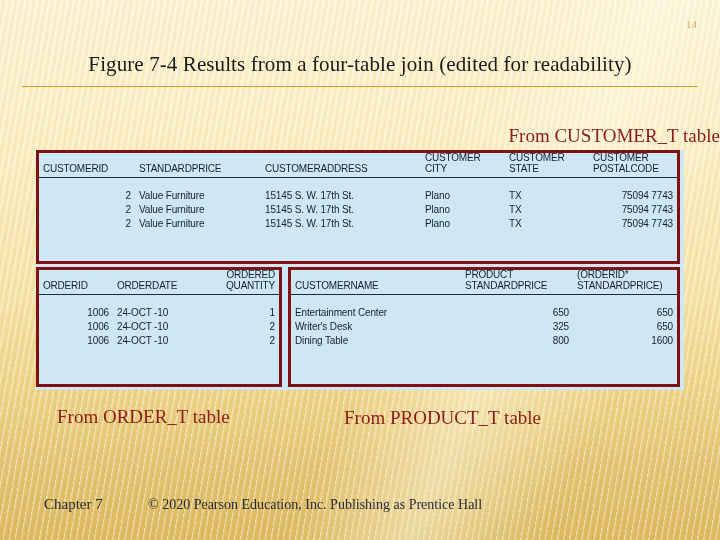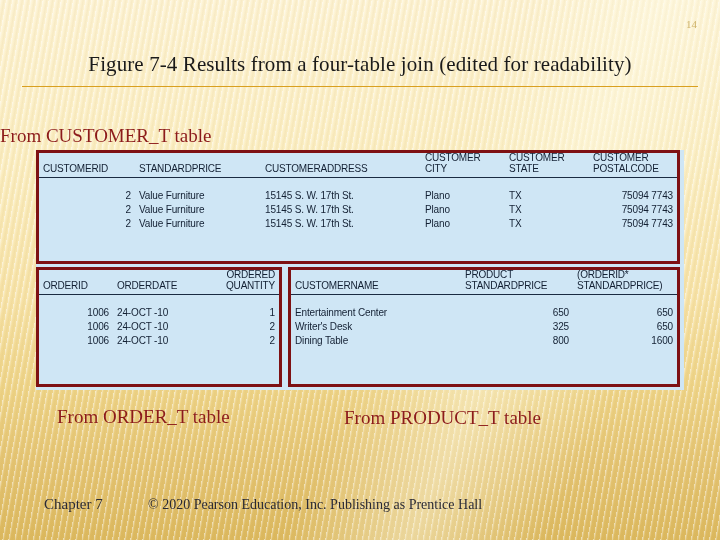--- a/index.html
+++ b/index.html
@@ -81,21 +81,21 @@
     position: absolute;
     font-family: "Liberation Serif", serif;
     color: #8c1b1b;
     white-space: nowrap;
     z-index: 5;
   }
   #caption-customer {
     left: 0;
     top: 125px;
     width: 720px;
-    text-align: left;
+    text-align: right;
     font-size: 19px;
   }
   #caption-order {
     left: 57px;
     top: 406px;
     font-size: 19px;
   }
   #caption-product {
     left: 344px;
     top: 407px;

